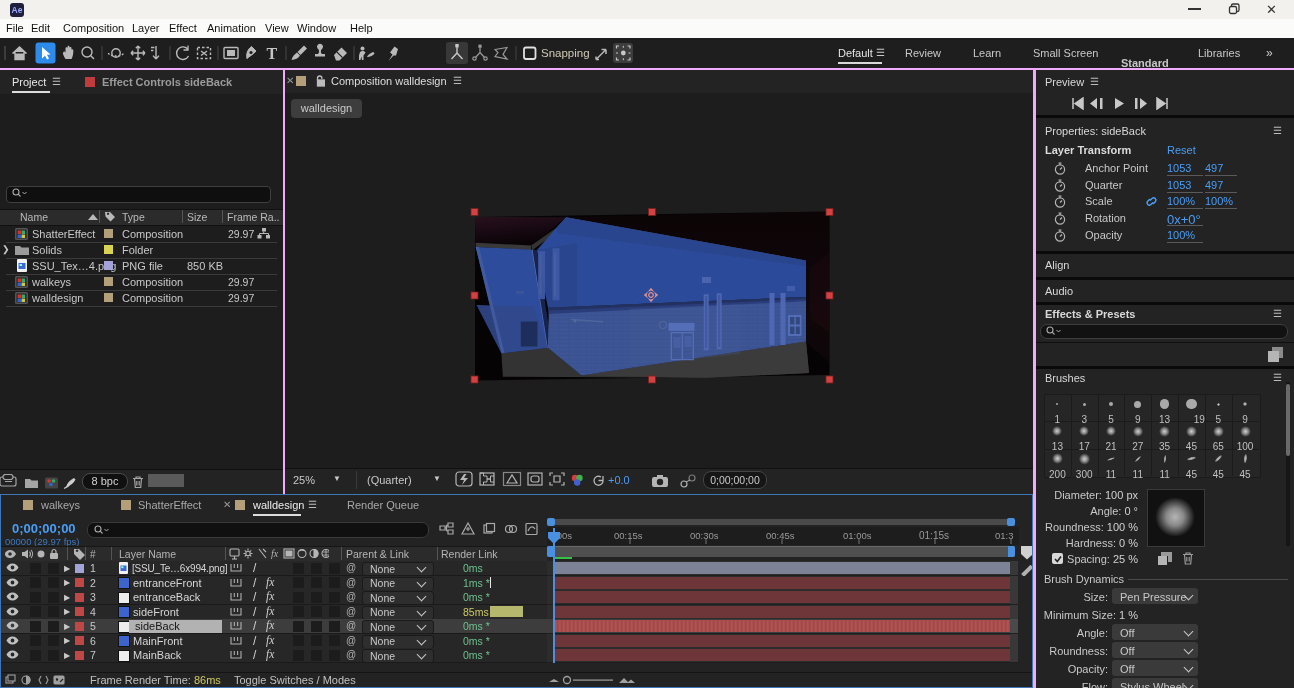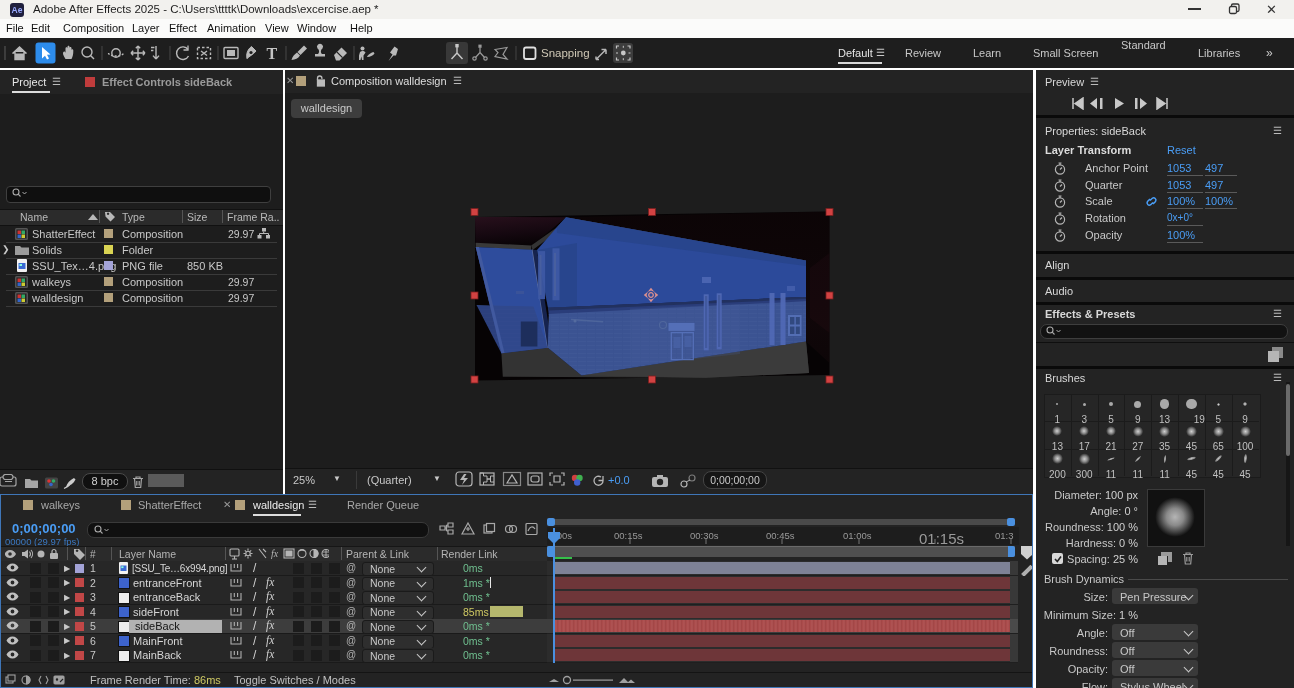--- a/index.html
+++ b/index.html
@@ -1,29 +1,28 @@
 <!DOCTYPE html>
 <html><head>
 <meta charset="utf-8">
 <style>
   html,body{margin:0;padding:0;background:#000;}
   #root{position:relative;width:1294px;height:688px;overflow:hidden;
-    font-family:"Liberation Sans",sans-serif;background:#ffffff;}
+    font-family:"Liberation Sans",sans-serif;background:#f0abfc;}
   .abs{position:absolute;}
   .t{color:#c8c8c8;font-size:11px;white-space:nowrap;}
   svg{display:block;}
 </style>
 </head>
 <body>
 <div id="root">
 
   <div class="abs" style="left:0;top:0;width:1294px;height:19px;background:#f2f1ee;"></div>
   <div class="abs" style="left:10px;top:2.5px;width:14px;height:14px;background:#1f1f3d;border-radius:3px;
        color:#99aaff;font-size:8.5px;font-weight:bold;text-align:center;line-height:14px;">Ae</div>
-  <div class="abs" style="left:33px;top:3px;font-size:11.5px;color:#1d1d1d;">Adobe After Effects 2025 - C:\Users\ttttk\Downloads\excercise.aep *</div>
   <div class="abs" style="left:1188px;top:8px;width:13px;height:1.5px;background:#333;"></div>
   <svg class="abs" style="left:1228px;top:3px;" width="13" height="13" fill="none" stroke="#333" stroke-width="1.3">
       <path d="M3.5 3.5 V2.5 a1.5 1.5 0 0 1 1.5 -1.5 h4.5 a1.5 1.5 0 0 1 1.5 1.5 v4.5 a1.5 1.5 0 0 1 -1.5 1.5 h-1"></path>
       <rect x="1.5" y="3.5" width="7" height="7" rx="1.5"></rect>
     </svg>
   <div class="abs" style="left:1266px;top:2px;font-size:13px;color:#333;">✕</div>
 
   <div class="abs" style="left:0;top:19px;width:1294px;height:19px;background:#fbfbfa;"></div>
   <div class="abs" style="left:6px;top:22px;font-size:11px;color:#111;">File</div>
   <div class="abs" style="left:31px;top:22px;font-size:11px;color:#111;">Edit</div>
@@ -125,21 +124,21 @@
         <path d="M618 15 h-2 M628.5 15 h2 M623.3 9.8 v-2 M623.3 22.2 v-2" stroke-width="1"></path>
       </g>
     </svg>
 
     <div class="abs t" style="left:838px;top:9px;color:#e4e4e4;">Default</div>
     <div class="abs" style="left:838px;top:24px;width:44px;height:2px;background:#d8d8d8;"></div>
     <div class="abs" style="left:876px;top:9px;color:#c8c8c8;font-size:10px;">☰</div>
     <div class="abs t" style="left:905px;top:9px;">Review</div>
     <div class="abs t" style="left:973px;top:9px;">Learn</div>
     <div class="abs t" style="left:1033px;top:9px;">Small Screen</div>
-    <div class="abs t" style="left:1121px;top:1px;">Standard</div>
+    <div class="abs t" style="left:1121px;top:19px;font-weight:bold;">Standard</div>
     <div class="abs t" style="left:1198px;top:9px;">Libraries</div>
     <div class="abs t" style="left:1266px;top:8px;font-size:12px;">»</div>
   </div>
 
   <div class="abs" id="project" style="left:0;top:70px;width:283px;height:423px;background:#1d1d1d;">
 
     <div class="abs" style="left:0;top:0;width:283px;height:24px;background:#232323;"></div>
     <div class="abs" style="left:12px;top:6px;font-size:11px;color:#e8e8e8;">Project</div>
     <div class="abs" style="left:12px;top:21px;width:38px;height:2px;background:#dcdcdc;"></div>
     <div class="abs" style="left:52px;top:6px;font-size:10px;color:#bbb;">☰</div>
@@ -474,21 +473,21 @@
     <div class="abs" style="left:49px;top:125px;font-size:11px;color:#c8c8c8;">Scale</div>
     <div class="abs" style="left:131px;top:125px;font-size:11px;color:#4a9df5;">100%</div>
     <div class="abs" style="left:131px;top:138px;width:36px;height:1px;background:#5a5a5a;"></div>
     <div class="abs" style="left:169px;top:125px;font-size:11px;color:#4a9df5;">100%</div>
     <div class="abs" style="left:169px;top:138px;width:32px;height:1px;background:#5a5a5a;"></div>
     <svg class="abs" style="left:18px;top:142px;" width="12" height="13" fill="none" stroke="#b5b5b5" stroke-width="1.2">
           <circle cx="6" cy="7.5" r="4.6"></circle>
           <path d="M4.5 1 h3 M6 1 v2 M6 7.5 l2 -2"></path>
         </svg>
     <div class="abs" style="left:49px;top:142px;font-size:11px;color:#c8c8c8;">Rotation</div>
-    <div class="abs" style="left:131px;top:142px;font-size:10px;color:#4a9df5;text-align:center;">0x+0°</div>
+    <div class="abs" style="left:131px;top:142px;font-size:13px;color:#4a9df5;text-align:center;">0x+0°</div>
     <div class="abs" style="left:131px;top:155px;width:36px;height:1px;background:#5a5a5a;"></div>
     <svg class="abs" style="left:18px;top:159px;" width="12" height="13" fill="none" stroke="#b5b5b5" stroke-width="1.2">
           <circle cx="6" cy="7.5" r="4.6"></circle>
           <path d="M4.5 1 h3 M6 1 v2 M6 7.5 l2 -2"></path>
         </svg>
     <div class="abs" style="left:49px;top:159px;font-size:11px;color:#c8c8c8;">Opacity</div>
     <div class="abs" style="left:131px;top:159px;font-size:11px;color:#4a9df5;">100%</div>
     <div class="abs" style="left:131px;top:172px;width:36px;height:1px;background:#5a5a5a;"></div>
     <svg class="abs" style="left:108px;top:126px;" width="15" height="11" fill="none" stroke="#4a9df5" stroke-width="1.5">
           <path d="M6 3 L3.5 5.5 a2.3 2.3 0 0 0 3.2 3.2 L9 6.5 M9 8 l2.5 -2.5 a2.3 2.3 0 0 0 -3.2 -3.2 L6 4.5"></path>
@@ -670,21 +669,21 @@
 
     <div class="abs" style="left:546px;top:24px;width:468px;height:6px;background:#4a4a4a;border-radius:3px;"></div>
     <div class="abs" style="left:546px;top:23px;width:8px;height:8px;background:#4a90e0;border-radius:2px;"></div>
     <div class="abs" style="left:1006px;top:23px;width:8px;height:8px;background:#4a90e0;border-radius:2px;"></div>
     <div class="abs" id="ruler" style="left:546px;top:32px;width:472px;height:18px;background:#1d1d1d;"></div>
     <div class="abs" style="left:553px;top:35px;font-size:9.5px;color:#9a9a9a;">:00s</div>
     <div class="abs" style="left:613px;top:35px;font-size:9.5px;color:#9a9a9a;">00:15s</div>
     <div class="abs" style="left:689px;top:35px;font-size:9.5px;color:#9a9a9a;">00:30s</div>
     <div class="abs" style="left:765px;top:35px;font-size:9.5px;color:#9a9a9a;">00:45s</div>
     <div class="abs" style="left:842px;top:35px;font-size:9.5px;color:#9a9a9a;">01:00s</div>
-    <div class="abs" style="left:918px;top:35px;font-size:15px;color:#9a9a9a;">01:15s</div>
+    <div class="abs" style="left:918px;top:35px;font-size:10px;color:#9a9a9a;">01:15s</div>
     <div class="abs" style="left:994px;top:35px;font-size:9.5px;color:#9a9a9a;">01:3</div>
     <svg class="abs" style="left:546px;top:44px;" width="472" height="6" stroke="#777">
       <line x1="83" y1="0" x2="83" y2="5"></line>
         <line x1="159" y1="0" x2="159" y2="5"></line>
         <line x1="235" y1="0" x2="235" y2="5"></line>
       <line x1="312" y1="0" x2="312" y2="5"></line>
         <line x1="388" y1="0" x2="388" y2="5"></line>
         <line x1="464" y1="0" x2="464" y2="5"></line>
     </svg>
 

